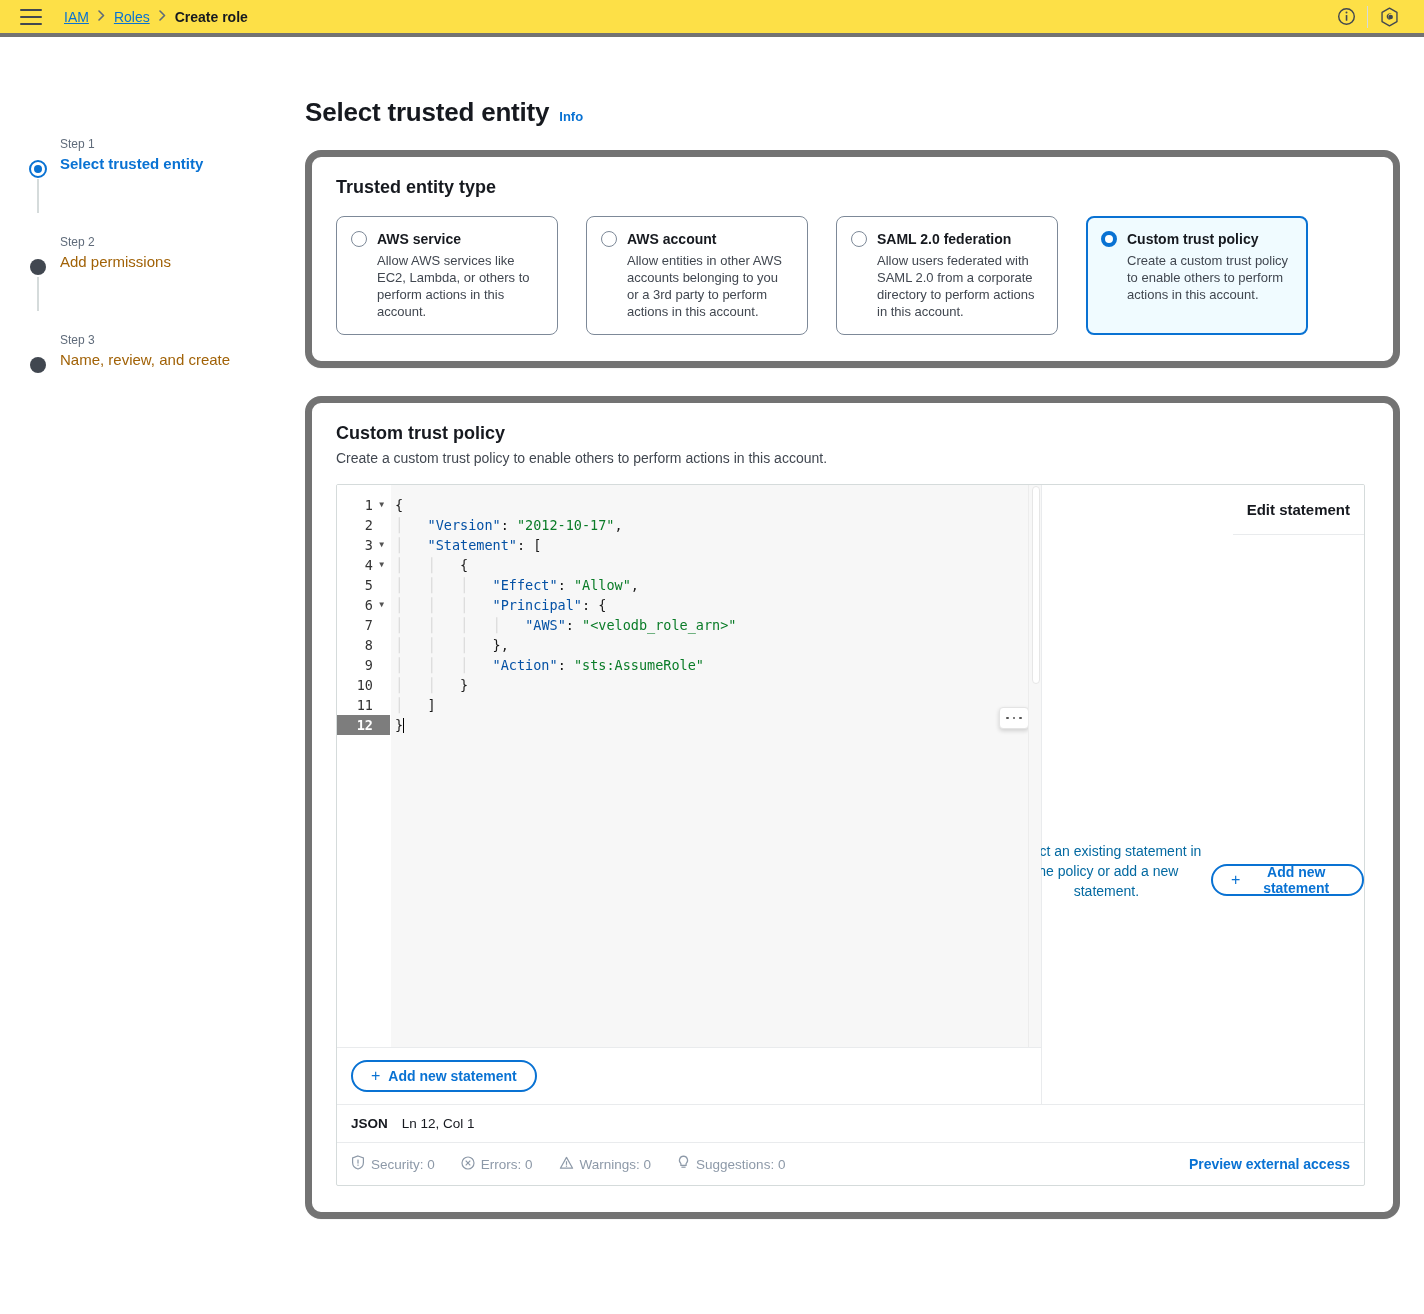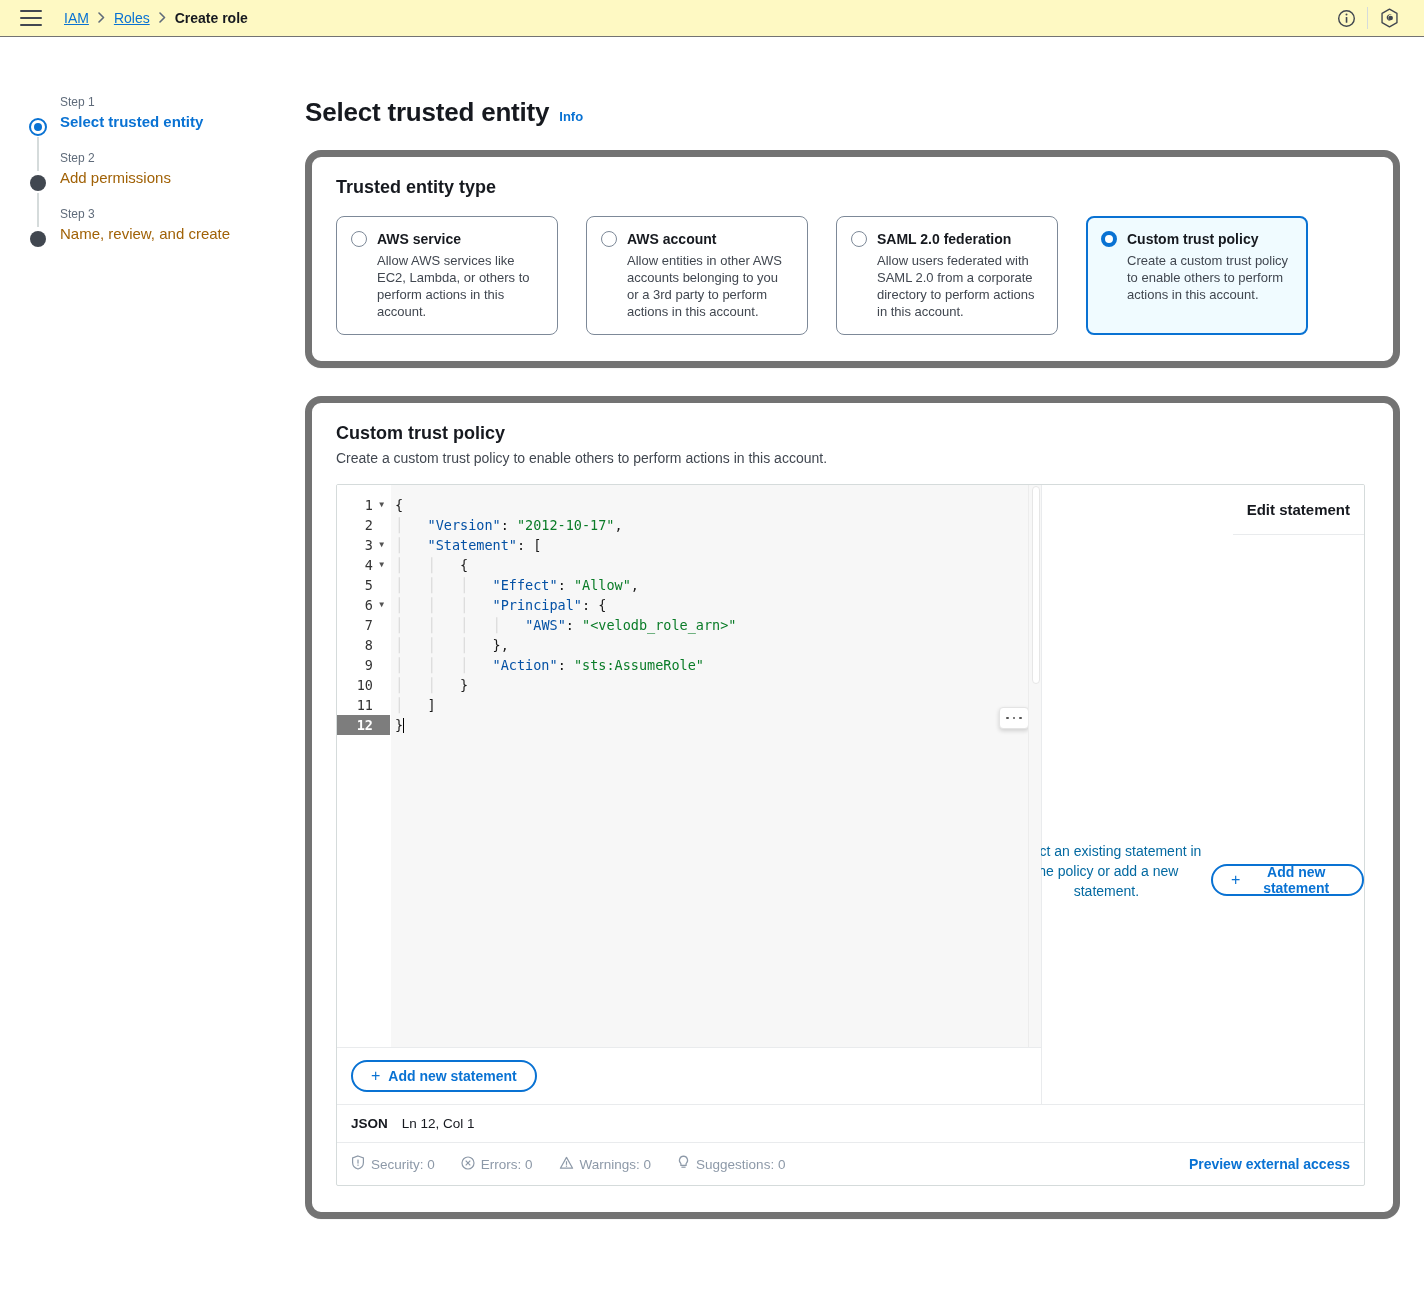--- a/index.html
+++ b/index.html
@@ -9,25 +9,25 @@
     width: 1424px; height: 1314px;
     background: #ffffff;
     font-family: "Liberation Sans", sans-serif;
     color: #16191f;
     overflow: hidden;
   }
 
   
   .topbar {
     height: 37px;
-    border-bottom: 1px solid #737373;
+    border-bottom: 4px solid #737373;
     display: flex;
     align-items: center;
     padding: 0 18px 0 20px;
-    background: #fef9c3;
+    background: #fde047;
   }
   .hamburger {
     width: 22px; height: 16px;
     display: flex; flex-direction: column; justify-content: space-between;
     cursor: pointer;
     margin-right: 22px;
   }
   .hamburger i { display:block; height: 2px; background: #414750; border-radius: 1px; }
   .crumbs { display: flex; align-items: center; font-size: 14px; }
   .crumb-link {
@@ -48,21 +48,21 @@
 
   
   .page { display: flex; height: calc(1314px - 38px); }
 
   
   .wizard {
     width: 305px;
     padding: 56px 0 0 24px;
     flex-shrink: 0;
   }
-  .wstep { position: relative; padding-left: 36px; min-height: 56px; }
+  .wstep { position: relative; padding-left: 36px; min-height: 56px; margin-top: 42px; }
   .wstep .dot {
     position: absolute; left: 6px; top: 26px;
     width: 16px; height: 16px; border-radius: 50%;
     background: #414750;
   }
   .wstep.active .dot {
     background: #ffffff;
     border: 2px solid #0972d3;
     width: 18px; height: 18px; top: 25px; left: 5px;
   }

